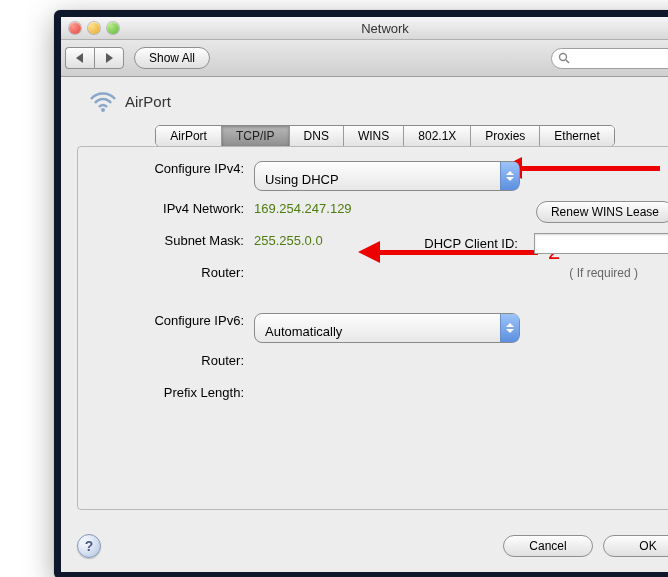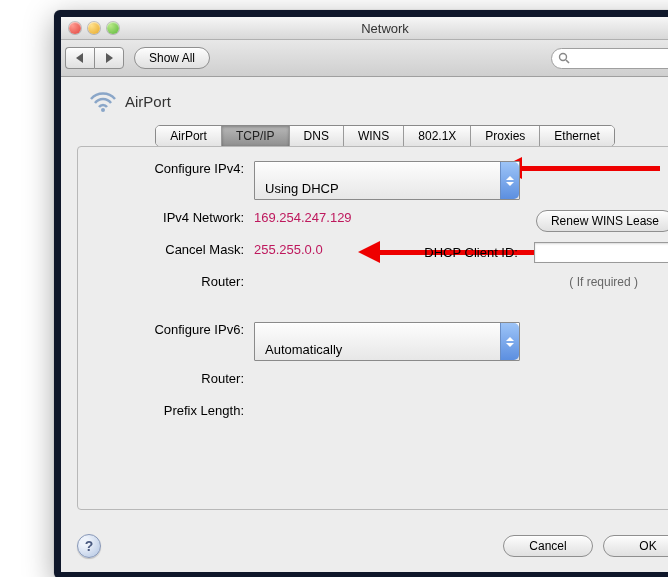--- a/index.html
+++ b/index.html
@@ -144,42 +144,42 @@
   }
   .value {
     flex: 1;
     display: flex; align-items: center; gap: 12px;
   }
   .select {
     position: relative;
     height: 21px;
     background: linear-gradient(#fdfdfd,#e7e7e7);
     border: 1px solid #8a8a8a;
-    border-radius: 1px;
+    border-radius: 8px;
     display: inline-flex; align-items: center;
-    padding: 16px 24px 0 10px;
+    padding: 7px 24px 0 10px;
     font-size: 13px;
     box-shadow: 0 1px 0 rgba(255,255,255,0.7) inset;
     cursor: default;
   }
   .select .arrows {
     position: absolute; right: 0; top: 0; bottom: 0; width: 18px;
     background: linear-gradient(#9dc4f7,#5c8fe0);
     border-left: 1px solid #6a8fc7;
     border-top-right-radius: 5px;
     border-bottom-right-radius: 5px;
     display: flex; flex-direction: column; align-items: center; justify-content: center;
   }
   .select .arrows::before, .select .arrows::after {
     content: ""; width:0; height:0; border-left:4px solid transparent; border-right:4px solid transparent;
   }
   .select .arrows::before { border-bottom:4px solid #fff; margin-bottom:2px;}
   .select .arrows::after { border-top:4px solid #fff;}
   .textval {
-    font-size: 13px; color: #be185d;
+    font-size: 13px; color: #4d7c0f;
   }
   .textfield {
     height: 19px;
     border: 1px solid #9a9a9a;
     background: #fff;
     padding: 0 4px;
     font-size: 13px;
     box-shadow: inset 0 1px 2px rgba(0,0,0,0.15);
   }
   .note {
@@ -303,21 +303,21 @@
         <div class="label">IPv4 Network:</div>
         <div class="value">
           <span class="textval">169.254.247.129</span>
         </div>
         <div style="position:absolute; right:18px;">
           <div class="btn pill" style="height:20px">Renew WINS Lease</div>
         </div>
       </div>
 
       <div class="row">
-        <div class="label">Cancel Mask:</div>
+        <div class="label">Subnet Mask:</div>
         <div class="value">
           <span class="textval">255.255.0.0</span>
         </div>
         <div style="position:absolute; right:18px; display:flex; align-items:center; gap:16px;">
           <span>DHCP Client ID:</span>
           <input class="textfield" style="width: 130px;" value="">
         </div>
       </div>
 
       <div class="row">

